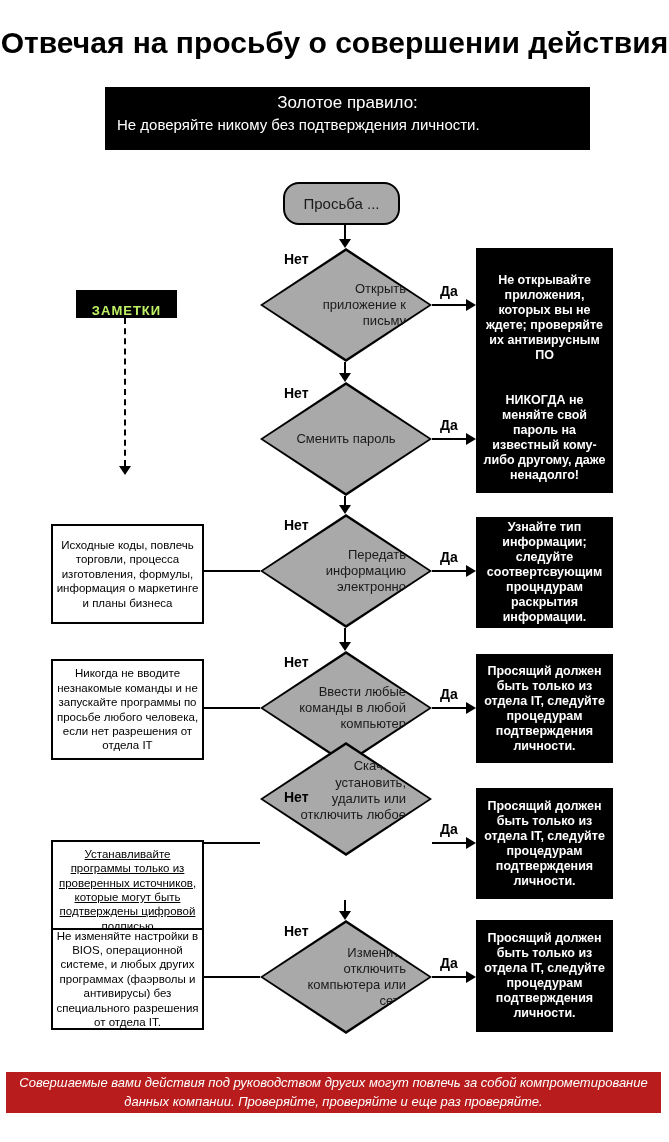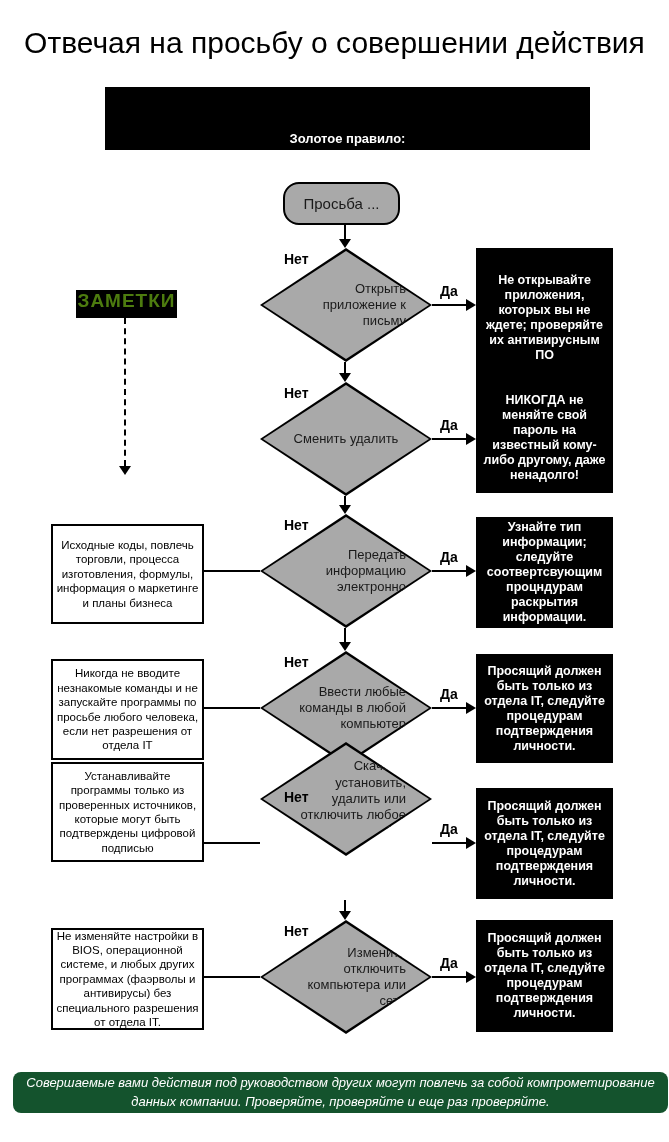--- a/index.html
+++ b/index.html
@@ -1,31 +1,31 @@
 <!DOCTYPE html>
 <html><head>
 <meta charset="utf-8">
 <style>
   html,body{margin:0;padding:0;background:#fff;}
   .canvas{
     position:relative;width:669px;height:1142px;background:#ffffff;overflow:hidden;
     font-family:"Liberation Sans","DejaVu Sans",sans-serif;color:#000;
   }
   .title{position:absolute;top:26px;left:0;width:100%;text-align:center;
-    font-size:30px;font-weight:normal;letter-spacing:0;}
+    font-size:30px;font-weight:bold;letter-spacing:0;}
   .golden{position:absolute;left:105px;top:87px;width:485px;height:63px;background:#000;
     color:#fff;box-sizing:border-box;padding-top:6px;}
-  .golden-h{text-align:center;font-weight:bold;font-size:13px;margin-top:38px;}
+  .golden-h{text-align:center;font-weight:normal;font-size:17px;}
   .golden-t{font-weight:normal;font-size:15px;padding-left:12px;margin-top:3px;}
   .start{position:absolute;left:283px;top:182px;width:117px;height:43px;background:#a9a9a9;
     border:2px solid #000;border-radius:16px;box-sizing:border-box;display:flex;
     align-items:center;justify-content:center;font-size:15px;color:#1a1a1a;}
   .notes{position:absolute;left:76px;top:290px;width:101px;height:28px;background:#000;
-    color:#4d7c0f;font-weight:bold;font-size:19px;letter-spacing:1px;display:flex;
-    align-items:flex-start;justify-content:center;}
+    color:#bef264;font-weight:bold;font-size:13px;letter-spacing:1px;display:flex;
+    align-items:flex-end;justify-content:center;}
   .dash-line{position:absolute;left:124px;top:318px;height:148px;width:0;
     border-left:2px dashed #000;}
   .diamond{position:absolute;width:172px;height:114px;background:#000;
     clip-path:polygon(50% 0,100% 50%,50% 100%,0 50%);}
   .diamond-fill{position:absolute;left:3px;top:3px;width:166px;height:108px;background:#a9a9a9;
     clip-path:polygon(50% 0,100% 50%,50% 100%,0 50%);}
   .dlabel{position:absolute;inset:0;display:flex;align-items:center;justify-content:center;
     text-align:right;font-size:13px;color:#1a1a1a;padding:0 26px;line-height:1.25;}
   .no-label,.yes-label{position:absolute;font-weight:bold;font-size:14px;}
   .vline{position:absolute;left:344px;width:2px;background:#000;}
@@ -34,23 +34,23 @@
     border-top:9px solid #000;}
   .hline{position:absolute;height:2px;background:#000;}
   .arrow-right{position:absolute;width:0;height:0;border-top:6px solid transparent;
     border-bottom:6px solid transparent;border-left:10px solid #000;}
   .advice{position:absolute;left:476px;width:137px;background:#000;color:#fff;
     font-weight:bold;font-size:12.5px;display:flex;align-items:center;justify-content:center;
     text-align:center;line-height:1.2;padding:3px;box-sizing:border-box;}
   .note{position:absolute;left:51px;width:153px;background:#fff;border:2px solid #000;
     display:flex;align-items:center;justify-content:center;text-align:center;
     font-size:11.5px;line-height:1.25;box-sizing:border-box;padding:2px;}
-  .footer{position:absolute;left:13px;top:1072px;width:655px;height:41px;background:#14532d;
+  .footer{position:absolute;left:6px;top:1072px;width:655px;height:41px;background:#b91c1c;
     color:#fff;font-style:italic;font-size:13px;display:flex;align-items:center;
-    justify-content:center;text-align:center;line-height:1.4;box-sizing:border-box;padding:0 6px;border-radius:8px;}
+    justify-content:center;text-align:center;line-height:1.4;box-sizing:border-box;padding:0 6px;}
 </style>
 </head>
 <body>
 
 <div class="canvas">
 
   <div class="title">Отвечая на просьбу о совершении действия</div>
 
   <div class="golden">
     <div class="golden-h">Золотое правило:</div>
@@ -78,21 +78,21 @@
   <div class="hline" style="left:432px;top:304px;width:36px;"></div>
   <div class="arrow-right" style="left:466px;top:299px;"></div>
   <div class="advice" style="top:248px;height:139px;">
     <span>Не открывайте приложения, которых вы не ждете; проверяйте их антивирусным ПО</span>
   </div>
 
   <div class="vline" style="top:362px;height:12px;"></div>
   <div class="arrow-down" style="top:373px;"></div>
   <div class="diamond" style="left:260px;top:382px;">
     <div class="diamond-fill"></div>
-    <div class="dlabel">Сменить удалить</div>
+    <div class="dlabel">Сменить пароль</div>
   </div>
   <div class="no-label" style="left:284px;top:385px;">Нет</div>
   <div class="yes-label" style="left:440px;top:417px;">Да</div>
   <div class="hline" style="left:432px;top:438px;width:36px;"></div>
   <div class="arrow-right" style="left:466px;top:433px;"></div>
   <div class="advice" style="top:383px;height:110px;align-items:center;">
     <span>НИКОГДА не меняйте свой пароль на известный кому-либо другому, даже ненадолго!</span>
   </div>
 
   <div class="vline" style="top:496px;height:10px;"></div>
@@ -137,21 +137,21 @@
     <div class="diamond-fill"></div>
     <div class="dlabel">Скачать, установить, удалить или отключить любое ПО</div>
   </div>
   <div class="no-label" style="left:284px;top:789px;">Нет</div>
   <div class="yes-label" style="left:440px;top:821px;">Да</div>
   <div class="hline" style="left:432px;top:842px;width:36px;"></div>
   <div class="arrow-right" style="left:466px;top:837px;"></div>
   <div class="advice" style="top:788px;height:111px;">
     <span>Просящий должен быть только из отдела IT, следуйте процедурам подтверждения личности.</span>
   </div>
-  <div class="note" style="top:762px;height:100px;">
+  <div class="note" style="top:840px;height:100px;text-decoration:underline;">
     <span>Устанавливайте программы только из проверенных источников, которые могут быть подтверждены цифровой подписью</span>
   </div>
   <div class="hline" style="left:204px;top:842px;width:56px;"></div>
 
   <div class="vline" style="top:900px;height:12px;"></div>
   <div class="arrow-down" style="top:911px;"></div>
   <div class="diamond" style="left:260px;top:920px;">
     <div class="diamond-fill"></div>
     <div class="dlabel">Изменить отключить компьютера или сети</div>
   </div>

